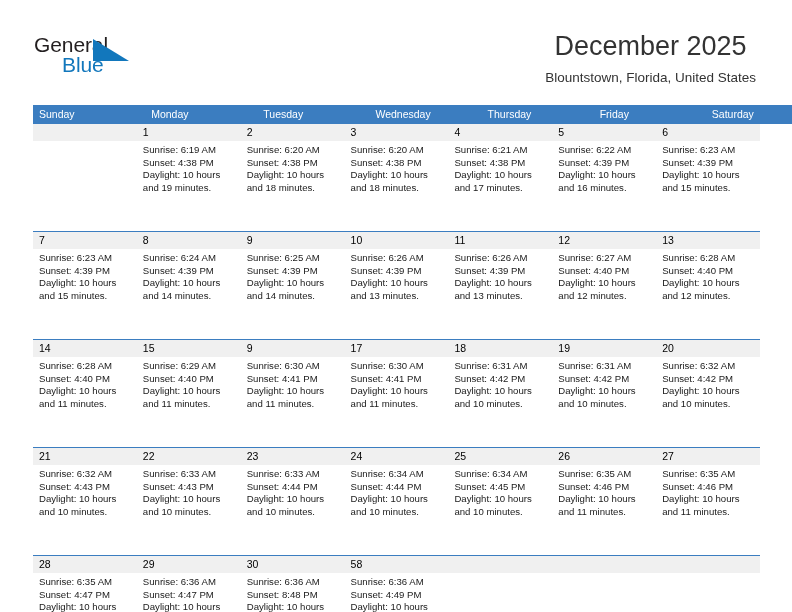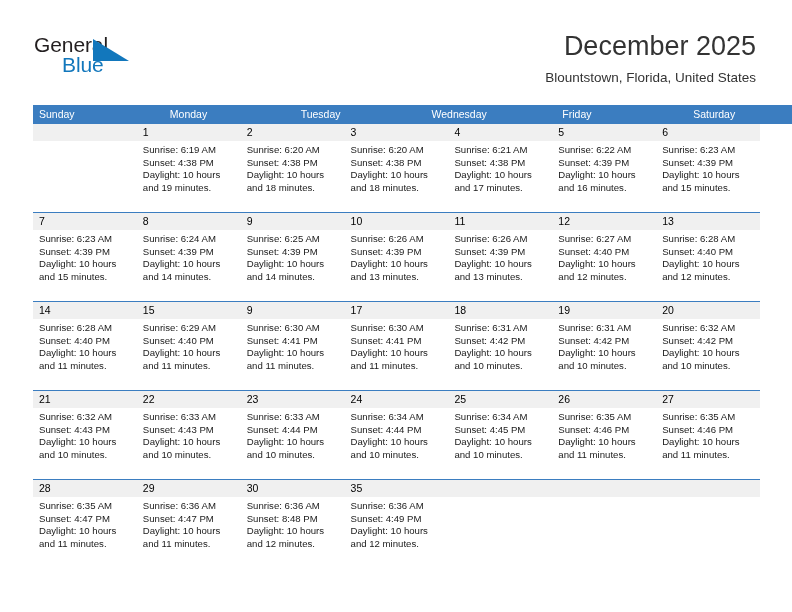--- a/index.html
+++ b/index.html
@@ -62,21 +62,21 @@
     top: 6px;
     width: 40px;
     height: 24px;
     overflow: hidden;
   }
 
   .title-block {
     position: absolute;
     right: 36px;
     top: 30px;
-    text-align: right;
+    text-align: center;
   }
   .cal-title {
     font-size: 27px;
     color: #333333;
     line-height: 32px;
     white-space: nowrap;
     font-weight: normal;
     margin: 0;
   }
   .cal-subtitle {
@@ -132,21 +132,21 @@
     line-height: 17px;
     color: #000000;
     padding-left: 6px;
     box-sizing: border-box;
   }
 
   .detail-band {
     display: flex;
     width: 727px;
     background: #ffffff;
-    height: 71px;
+    height: 90px;
   }
   .detail-cell {
     flex: 1 1 0;
     padding: 3px 5px 0 6px;
     box-sizing: border-box;
     font-size: 9.6px;
     line-height: 12.6px;
     color: #1a1a1a;
   }
   .detail-cell .ln {
@@ -180,20 +180,21 @@
 
   </div>
 
   <div class="calendar">
 
     <div class="weekday-row">
       <div class="weekday">Sunday</div>
       <div class="weekday">Monday</div>
       <div class="weekday">Tuesday</div>
       <div class="weekday">Wednesday</div>
+      <div class="weekday">Thursday</div>
       <div class="weekday">Friday</div>
       <div class="weekday">Saturday</div>
     </div>
 
     <div class="week-row first">
       <div class="date-band">
         <div class="date-cell"></div>
         <div class="date-cell">1</div>
         <div class="date-cell">2</div>
         <div class="date-cell">3</div>
@@ -413,21 +414,21 @@
           <span class="ln">and 11 minutes.</span>
         </div>
       </div>
     </div>
 
     <div class="week-row last">
       <div class="date-band">
         <div class="date-cell">28</div>
         <div class="date-cell">29</div>
         <div class="date-cell">30</div>
-        <div class="date-cell">35</div>
+        <div class="date-cell">58</div>
         <div class="date-cell"></div>
         <div class="date-cell"></div>
         <div class="date-cell"></div>
       </div>
       <div class="detail-band">
         <div class="detail-cell">
           <span class="ln">Sunrise: 6:35 AM</span>
           <span class="ln">Sunset: 4:47 PM</span>
           <span class="ln">Daylight: 10 hours</span>
           <span class="ln">and 11 minutes.</span>

